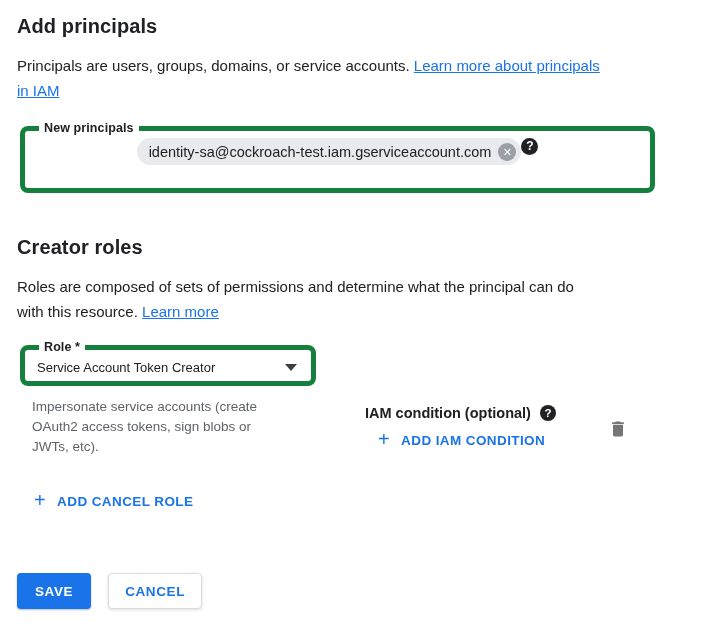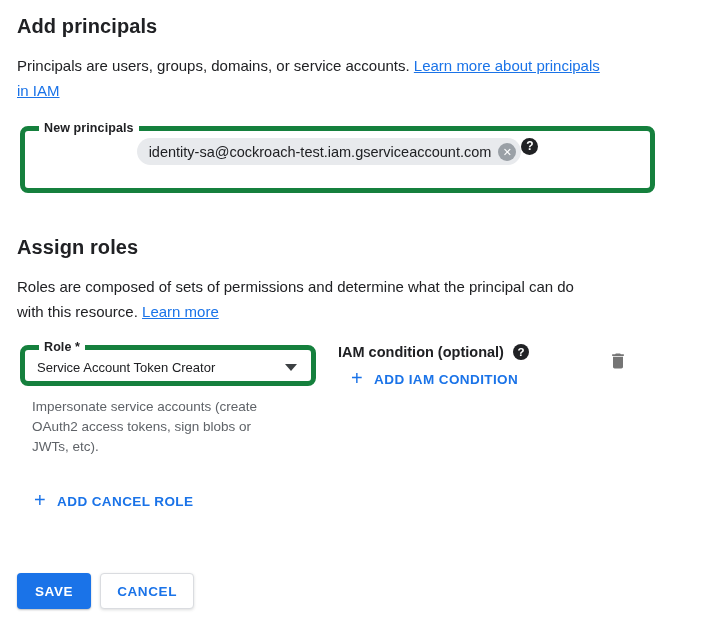--- a/index.html
+++ b/index.html
@@ -94,22 +94,23 @@
     font-weight: 700;
     line-height: 17px;
     text-align: center;
     cursor: pointer;
     flex: 0 0 auto;
   }
   .help-badge.small { width: 16px; height: 16px; line-height: 16px; font-size: 11.5px; }
   h2.section-title { margin-top: 42px; }
   .role-row {
     display: flex;
-    align-items: flex-start;
+    align-items: center;
     margin-top: 16px;
+    gap: 27px;
   }
   .role-col { width: 296px; margin-left: 3px; flex: 0 0 auto; }
   .role-fieldset { width: 296px; height: 46px; border-radius: 7px; }
   .select-row {
     display: flex;
     justify-content: space-between;
     align-items: center;
     margin-top: 1px;
     height: 24px;
     font-size: 13px;
@@ -157,21 +158,21 @@
     display: flex;
     align-items: center;
     gap: 9px;
     font-size: 14.5px;
     font-weight: 700;
     color: #202124;
   }
   .add-condition-btn { margin: 11px 0 0 13px; }
   .delete-col { margin-left: auto; margin-right: 68px; padding-top: 10px; }
   .trash-btn { background: none; border: none; padding: 0; cursor: pointer; line-height: 0; }
-  .actions { display: flex; gap: 9px; margin-top: 61px; }
+  .actions { display: flex; gap: 17px; margin-top: 61px; }
   .btn {
     height: 36px;
     border-radius: 4px;
     font-family: "Liberation Sans", "DejaVu Sans", sans-serif;
     font-size: 13.5px;
     font-weight: 700;
     letter-spacing: 0.6px;
     cursor: pointer;
   }
   .btn-primary {
@@ -202,21 +203,21 @@
     <legend>New principals</legend>
     <div class="principals-row">
       <div class="chip">
         <span>identity-sa@cockroach-test.iam.gserviceaccount.com</span>
         <span class="chip-remove">✕</span>
       </div>
       <span class="help-badge">?</span>
     </div>
   </fieldset>
 
-  <h2 class="section-title">Assign roles</h2>
+  <h2 class="section-title">Creator roles</h2>
 
   <p class="desc"><span>Roles are composed of sets of permissions and determine what the principal can do</span><br><span>with this resource. </span><a class="link">Learn more</a></p>
 
   <div class="role-row">
 
     <div class="role-col">
       <fieldset class="outlined role-fieldset">
         <legend>Role *</legend>
         <div class="select-row">
           <span>Service Account Token Creator</span>

